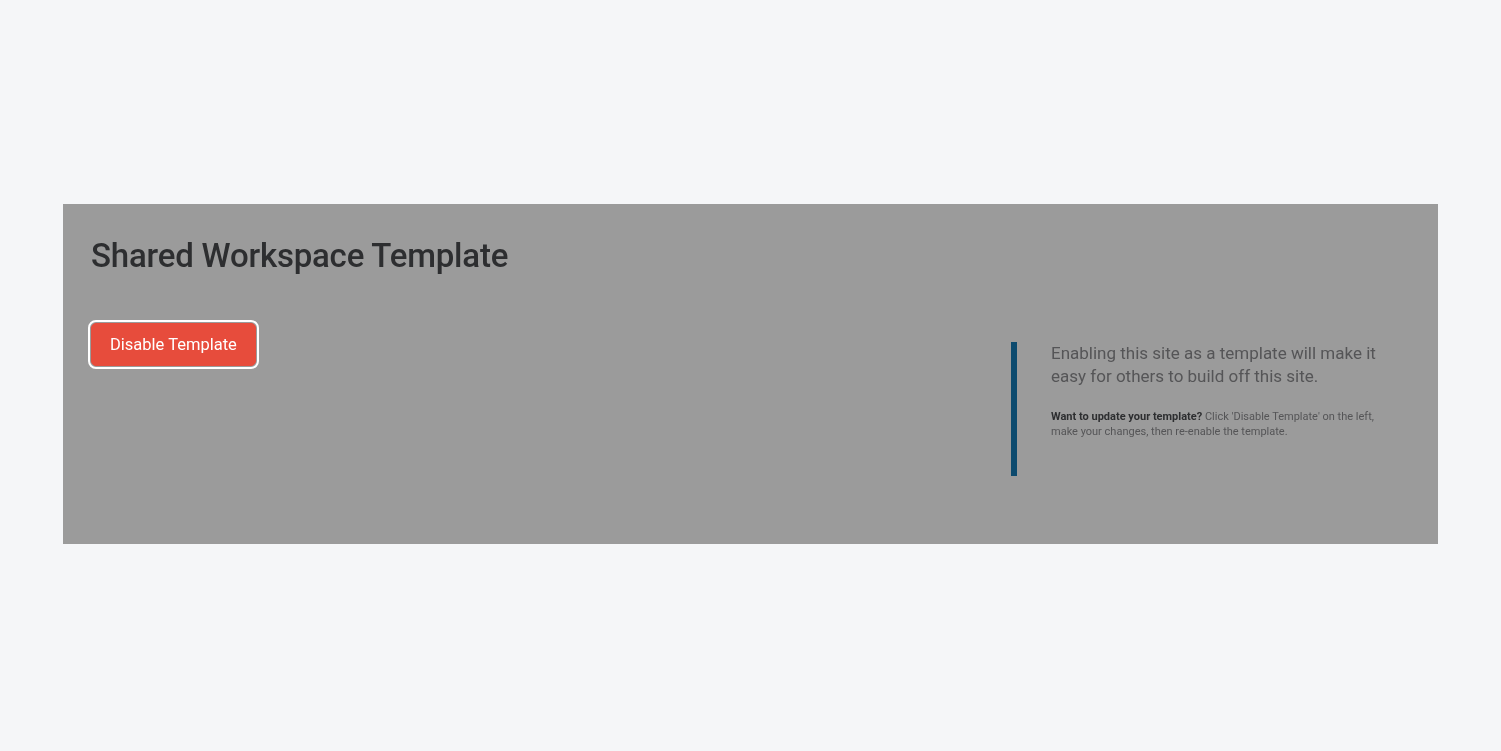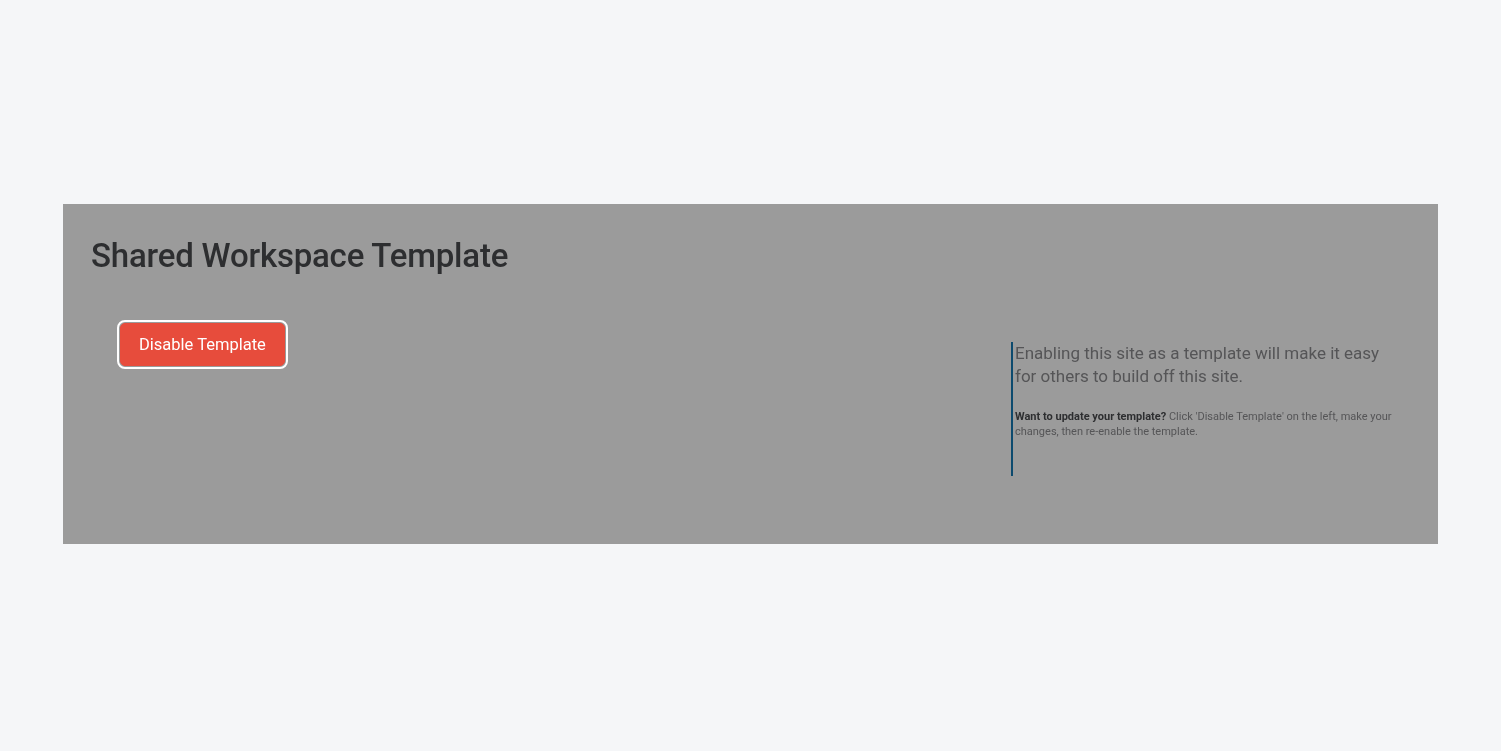--- a/index.html
+++ b/index.html
@@ -32,22 +32,22 @@
       flex: 0 0 902px;
       padding-right: 24px;
     }
     .right-col {
       flex: 1;
       padding-top: 106px;
       padding-left: 18px;
       padding-right: 8px;
     }
     .right-inner {
-      border-left: 2px solid #0c4a6e;
-      padding-left: 2px;
+      border-left: 6px solid #0c4a6e;
+      padding-left: 34px;
       height: 134px;
     }
     .page-title {
       font-size: 33px;
       font-weight: 500;
       color: #2d2e30;
       margin-bottom: 48px;
       letter-spacing: -0.2px;
     }
     .belongs-line {
@@ -67,21 +67,20 @@
       color: #ffffff;
       border: 1px solid #e74c3c;
       border-radius: 5px;
       padding: 11px 18px;
       font-size: 16.5px;
       font-weight: 400;
       cursor: pointer;
       outline: 2px solid #ffffff;
       outline-offset: 1px;
       font-family: inherit;
-      margin-left: 29px;
     }
     .info-para1 {
       font-size: 17px;
       line-height: 1.35;
       color: #555557;
       margin-bottom: 22px;
     }
     .info-para2 {
       font-size: 11px;
       line-height: 1.35;

